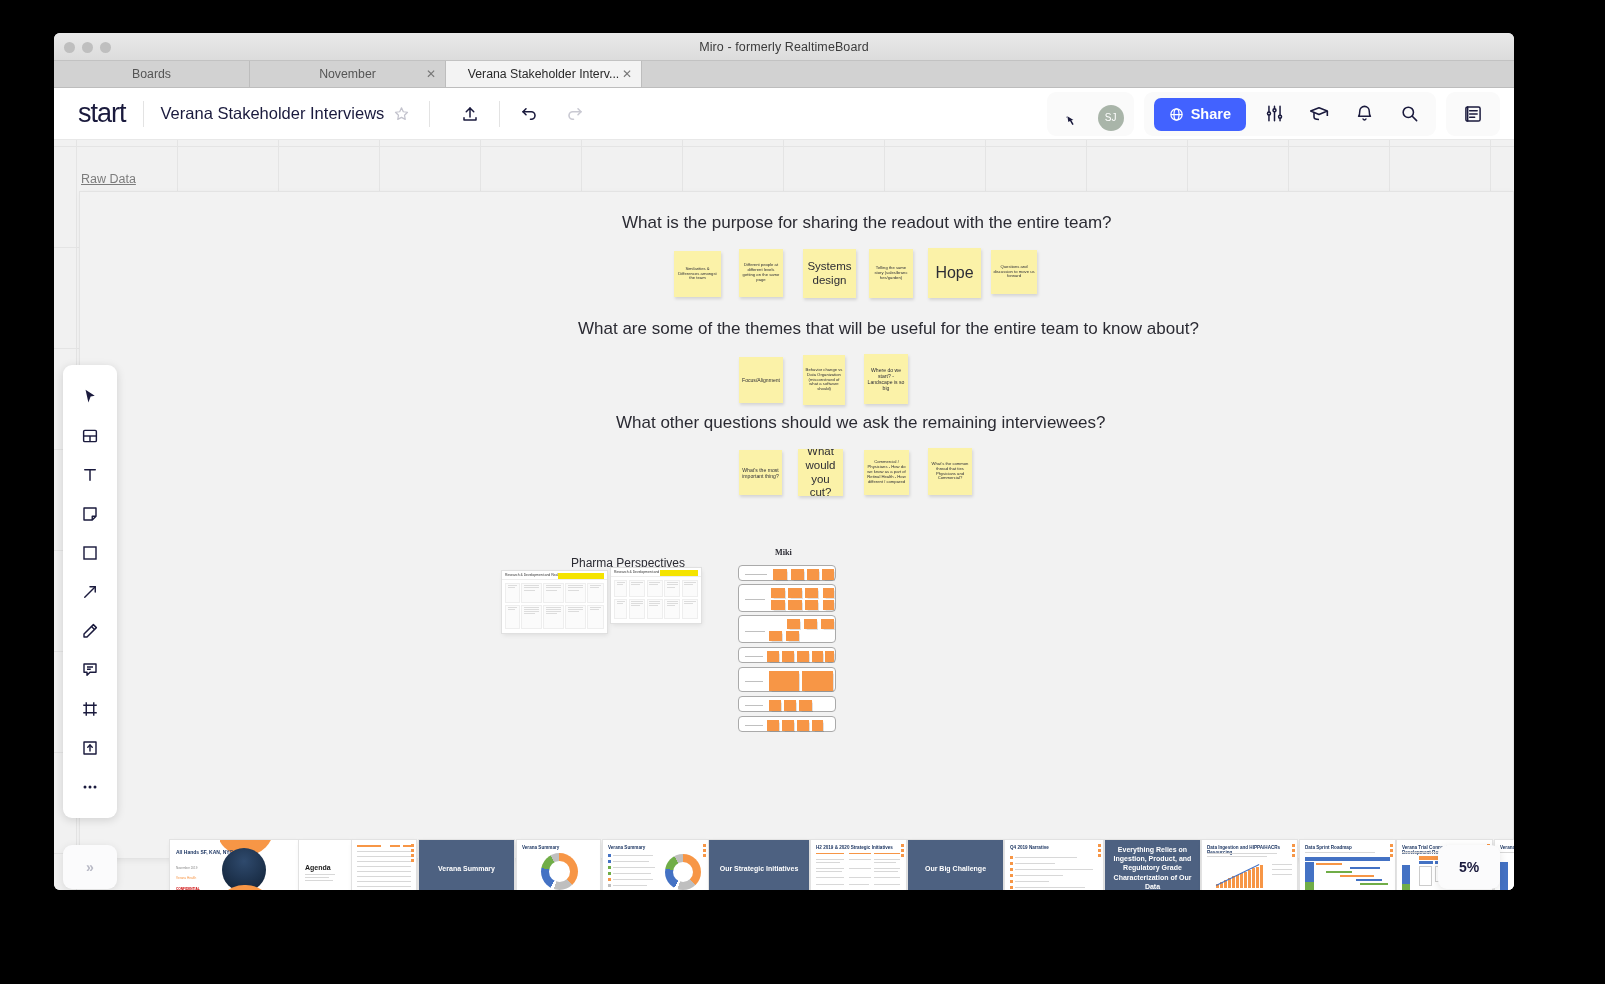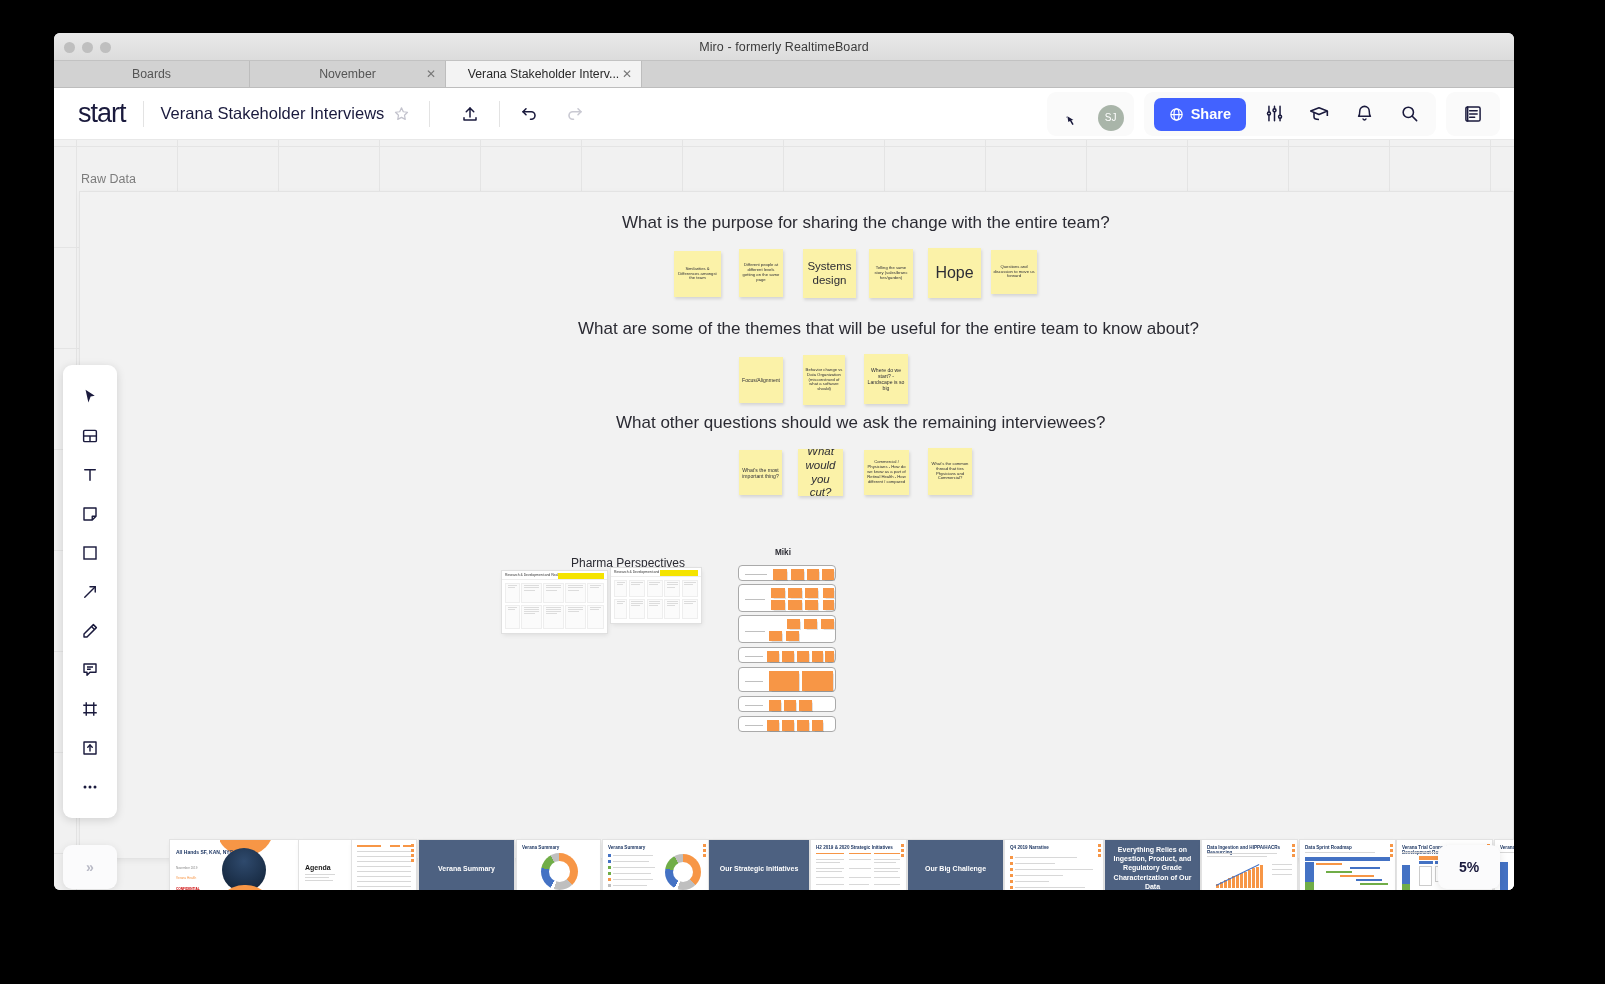--- a/index.html
+++ b/index.html
@@ -103,21 +103,21 @@
       repeating-linear-gradient(to right, #e4e4e4 0 1px, transparent 1px 101px),
       repeating-linear-gradient(to bottom, #e4e4e4 0 1px, transparent 1px 101px),
       #f1f1f1;
     background-position: 22px 6px, 22px 6px;
     overflow: hidden;
   }
 
   
   .frame-label {
     position: absolute; left: 27px; top: 32px;
-    font-size: 12.5px; color: #7c7c7c;
+    font-size: 12.5px; color: #7c7c7c; text-decoration: underline;
   }
   .frame {
     position: absolute; left: 26px; top: 52px;
     width: 1433px; height: 666px;
     background: #f2f2f2;
     box-shadow: 0 0 0 1px #e3e3e3, 2px 2px 7px rgba(0,0,0,.07);
   }
 
   .qtitle {
     position: absolute; font-size: 17px; color: #2b2b33;
@@ -355,36 +355,36 @@
             </svg>
         </div>
       </div>
     </div>
 
     <div class="canvas">
 
       <div class="frame-label">Raw Data</div>
       <div class="frame"></div>
 
-      <div class="qtitle" style="left:568px; top:73px;">What is the purpose for sharing the change with the entire team?</div>
+      <div class="qtitle" style="left:568px; top:73px;">What is the purpose for sharing the readout with the entire team?</div>
       <div class="note tiny" style="left:620px;top:111px;width:47px;height:46px;">Similarities &amp; Differences amongst the team</div>
       <div class="note tiny" style="left:685px;top:109px;width:44px;height:48px;">Different people at different levels getting on the same page</div>
       <div class="note big" style="left:749px;top:109px;width:53px;height:49px;">Systems design</div>
       <div class="note tiny" style="left:815px;top:109px;width:44px;height:49px;">Telling the same story (sales/branc hes/garden)</div>
       <div class="note huge" style="left:874px;top:108px;width:53px;height:50px;">Hope</div>
       <div class="note tiny" style="left:937px;top:110px;width:46px;height:44px;">Questions and discussion to move us forward</div>
 
       <div class="qtitle" style="left:524px; top:179px;">What are some of the themes that will be useful for the entire team to know about?</div>
       <div class="note small" style="left:685px;top:217px;width:44px;height:46px;">Focus/Alignment</div>
       <div class="note tiny" style="left:749px;top:215px;width:42px;height:50px;">Behavior change vs Data Organization (misconstrued of what a software should)</div>
       <div class="note small" style="left:810px;top:214px;width:44px;height:50px;">Where do we start? - Landscape is so big</div>
 
       <div class="qtitle" style="left:562px; top:273px;">What other questions should we ask the remaining interviewees?</div>
       <div class="note small" style="left:685px;top:310px;width:43px;height:45px;">What's the most important thing?</div>
-      <div class="note big" style="left:744px;top:309px;width:45px;height:47px;font-style:italic;">What would you cut?</div>
+      <div class="note big" style="left:744px;top:309px;width:45px;height:47px;">What would you cut?</div>
       <div class="note tiny" style="left:810px;top:310px;width:45px;height:45px;">Commercial / Physicians - How do we know as a part of Retinal Health - How different / compared</div>
       <div class="note tiny" style="left:874px;top:308px;width:44px;height:47px;">What's the common thread that ties Physicians and Commercial?</div>
 
       <div class="sect-title" style="left:517px; top:416px;">Pharma Perspectives</div>
 
       <div class="doc" style="left:448px; top:431px; width:105px; height:62px;">
         <div class="doc-hdr">
           <div class="dh-t">Research &amp; Development and Real-World Data</div>
           <div class="dh-y"></div>
         </div>
@@ -494,21 +494,21 @@
                 <div class="doc-line s"></div>
               </div>
             <div class="doc-cell" style="height:20px">
                 <div class="doc-line"></div>
                 <div class="doc-line s"></div>
               </div>
           </div>
         </div>
       </div>
 
-      <div class="sect-title bold" style="left:721px; top:408px;">Miki</div>
+      <div class="sect-title bold" style="left:721px; top:408px;font-family:Liberation Serif, serif;">Miki</div>
 
       <div class="miki-row" style="left:684px; top:425px; width:98px; height:16px;">
         <div class="mline" style="left:6px;top:8px;width:22px"></div>
         <div class="onote" style="left:34px;top:2.5px;width:14px;height:11px"></div>
         <div class="onote" style="left:52px;top:2.5px;width:13px;height:11px"></div>
         <div class="onote" style="left:68px;top:2.5px;width:12px;height:11px"></div>
         <div class="onote" style="left:83px;top:2.5px;width:12px;height:11px"></div>
       </div>
 
       <div class="miki-row" style="left:684px; top:444px; width:98px; height:28px;">

